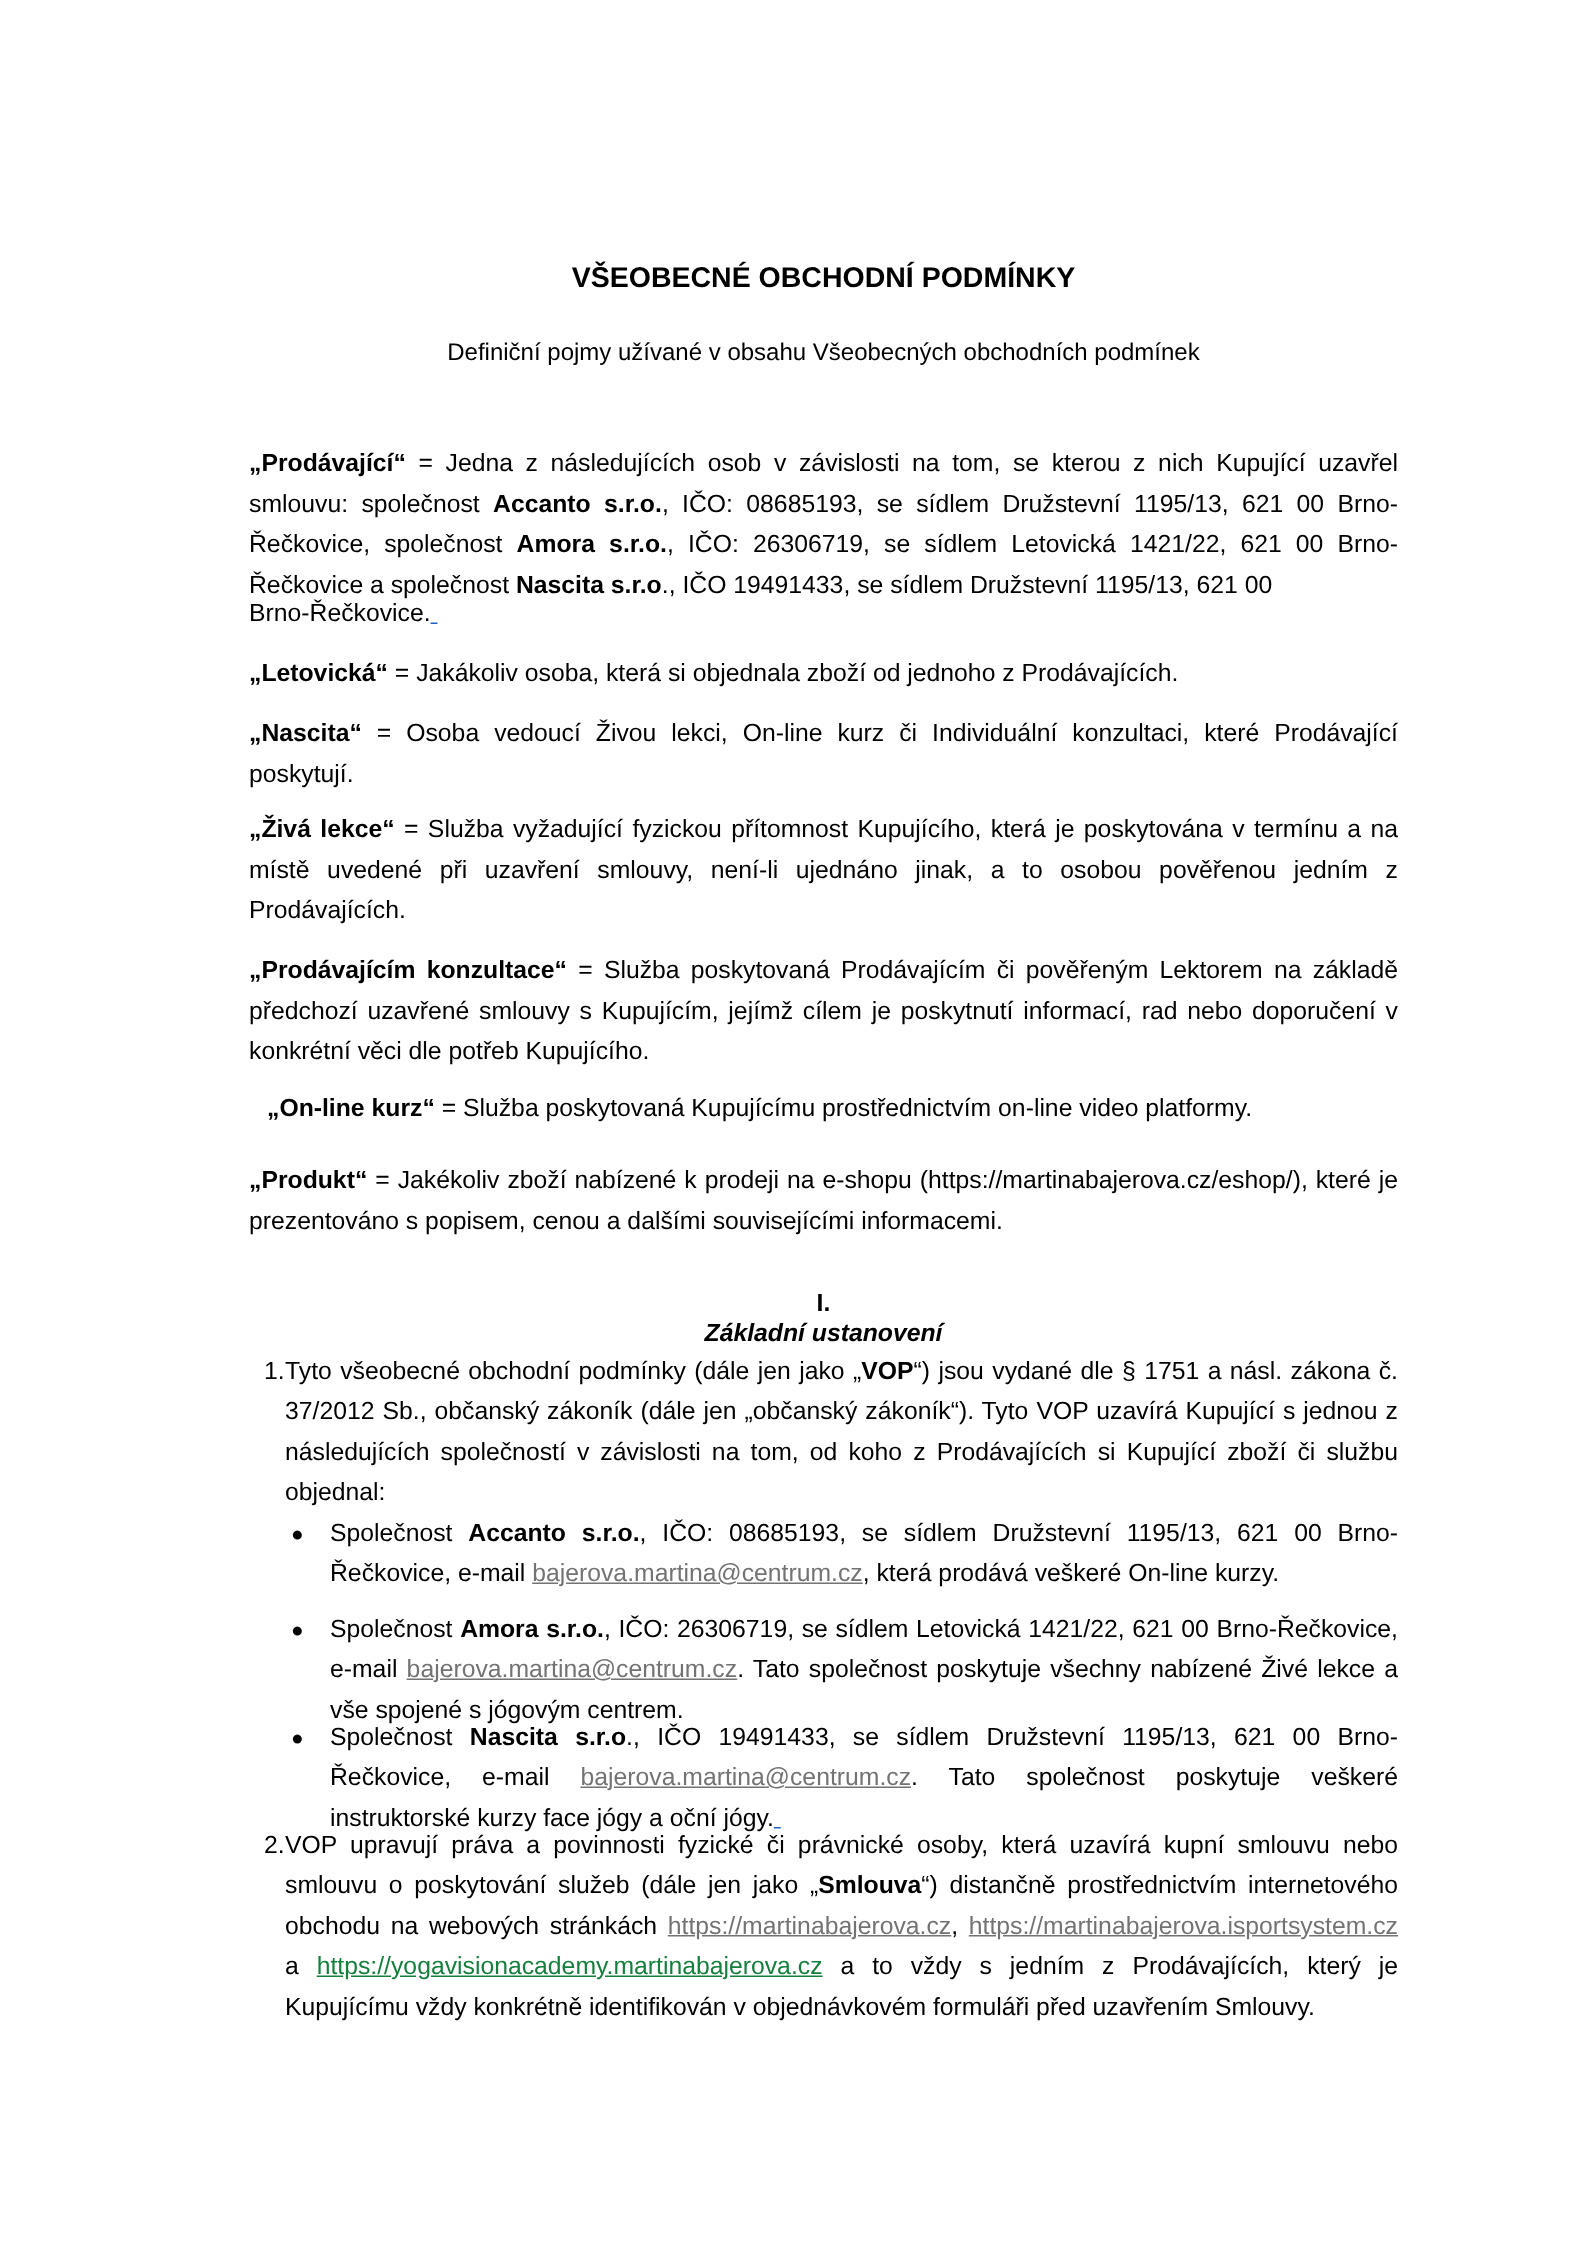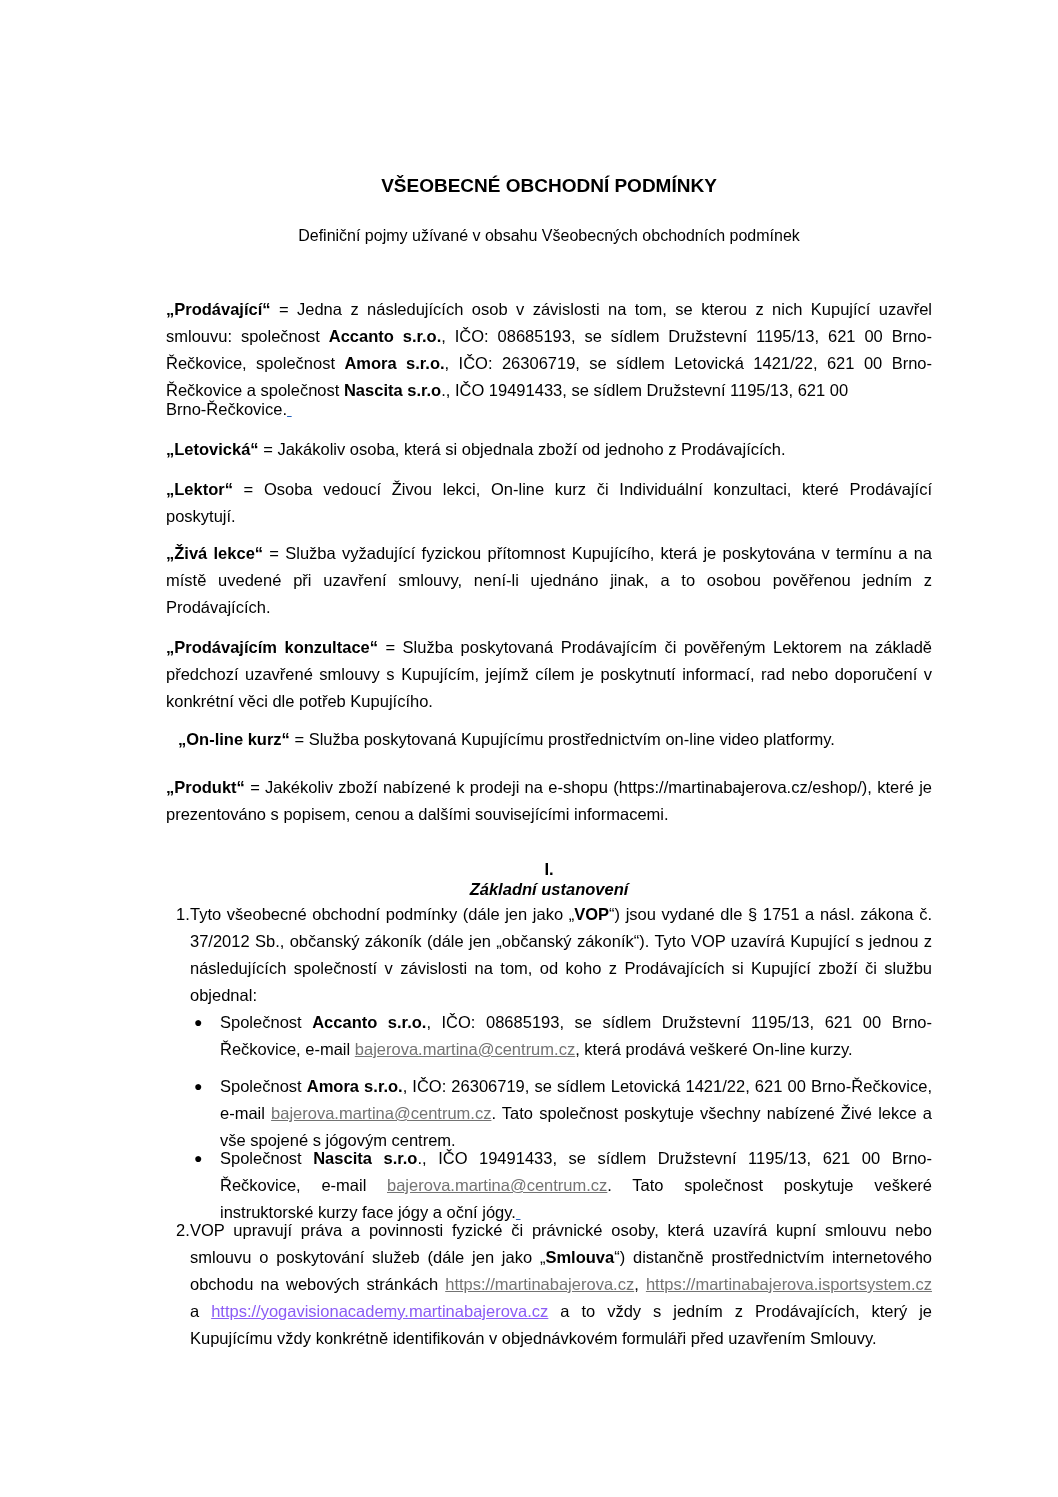--- a/index.html
+++ b/index.html
@@ -10,21 +10,21 @@
   .subtitle { position: absolute; left: -10px; width: 786px; top: 221px; text-align: center; font-size: 16px; line-height: 30px; }
   .para { position: absolute; left: 0; width: 766px; text-align: justify; }
   .para b { font-weight: bold; }
   .sec-num { position: absolute; left: 0; width: 766px; top: 856px; text-align: center; font-weight: bold; }
   .sec-title { position: absolute; left: 0; width: 766px; top: 876px; text-align: center; font-weight: bold; font-style: italic; }
   .list-item { position: absolute; left: 24px; width: 742px; text-align: justify; }
   .list-num { position: absolute; left: -14px; }
   .bullet { position: absolute; left: 30px; width: 712px; text-align: justify; }
   .bullet-dot { position: absolute; left: -26px; top: 0; font-size: 14px; }
   a.link { color: #737373; text-decoration: underline; }
-  a.link-dark { color: #8b5cf6; text-decoration: underline; }
+  a.link-dark { color: #15803d; text-decoration: underline; }
   .cursor-mark { color: #1F5FBF; text-decoration: underline; }
 </style>
 </head>
 <body>
 
 <div class="page">
 
   <div class="title">VŠEOBECNÉ OBCHODNÍ PODMÍNKY</div>
   <div class="subtitle">Definiční pojmy užívané v obsahu Všeobecných obchodních podmínek</div>
 
@@ -33,21 +33,21 @@
   </div>
   <div class="para" style="top:396px;">
     <span>Brno-Řečkovice.</span><span class="cursor-mark">&nbsp;</span>
   </div>
 
   <div class="para" style="top:436px;">
     <b>„Letovická“</b><span> = Jakákoliv osoba, která si objednala zboží od jednoho z Prodávajících.</span>
   </div>
 
   <div class="para" style="top:476px;">
-    <b>„Lektor“</b><span> = Osoba vedoucí Živou lekci, On-line kurz či Individuální konzultaci, které Prodávající poskytují.</span>
+    <b>„Nascita“</b><span> = Osoba vedoucí Živou lekci, On-line kurz či Individuální konzultaci, které Prodávající poskytují.</span>
   </div>
 
   <div class="para" style="top:540px;">
     <b>„Živá lekce“</b><span> = Služba vyžadující fyzickou přítomnost Kupujícího, která je poskytována v termínu a na místě uvedené při uzavření smlouvy, není-li ujednáno jinak, a to osobou pověřenou jedním z Prodávajících.</span>
   </div>
 
   <div class="para" style="top:634px;">
     <b>„Prodávajícím konzultace“</b><span> = Služba poskytovaná Prodávajícím či pověřeným Lektorem na základě předchozí uzavřené smlouvy s Kupujícím, jejímž cílem je poskytnutí informací, rad nebo doporučení v konkrétní věci dle potřeb Kupujícího.</span>
   </div>
 

